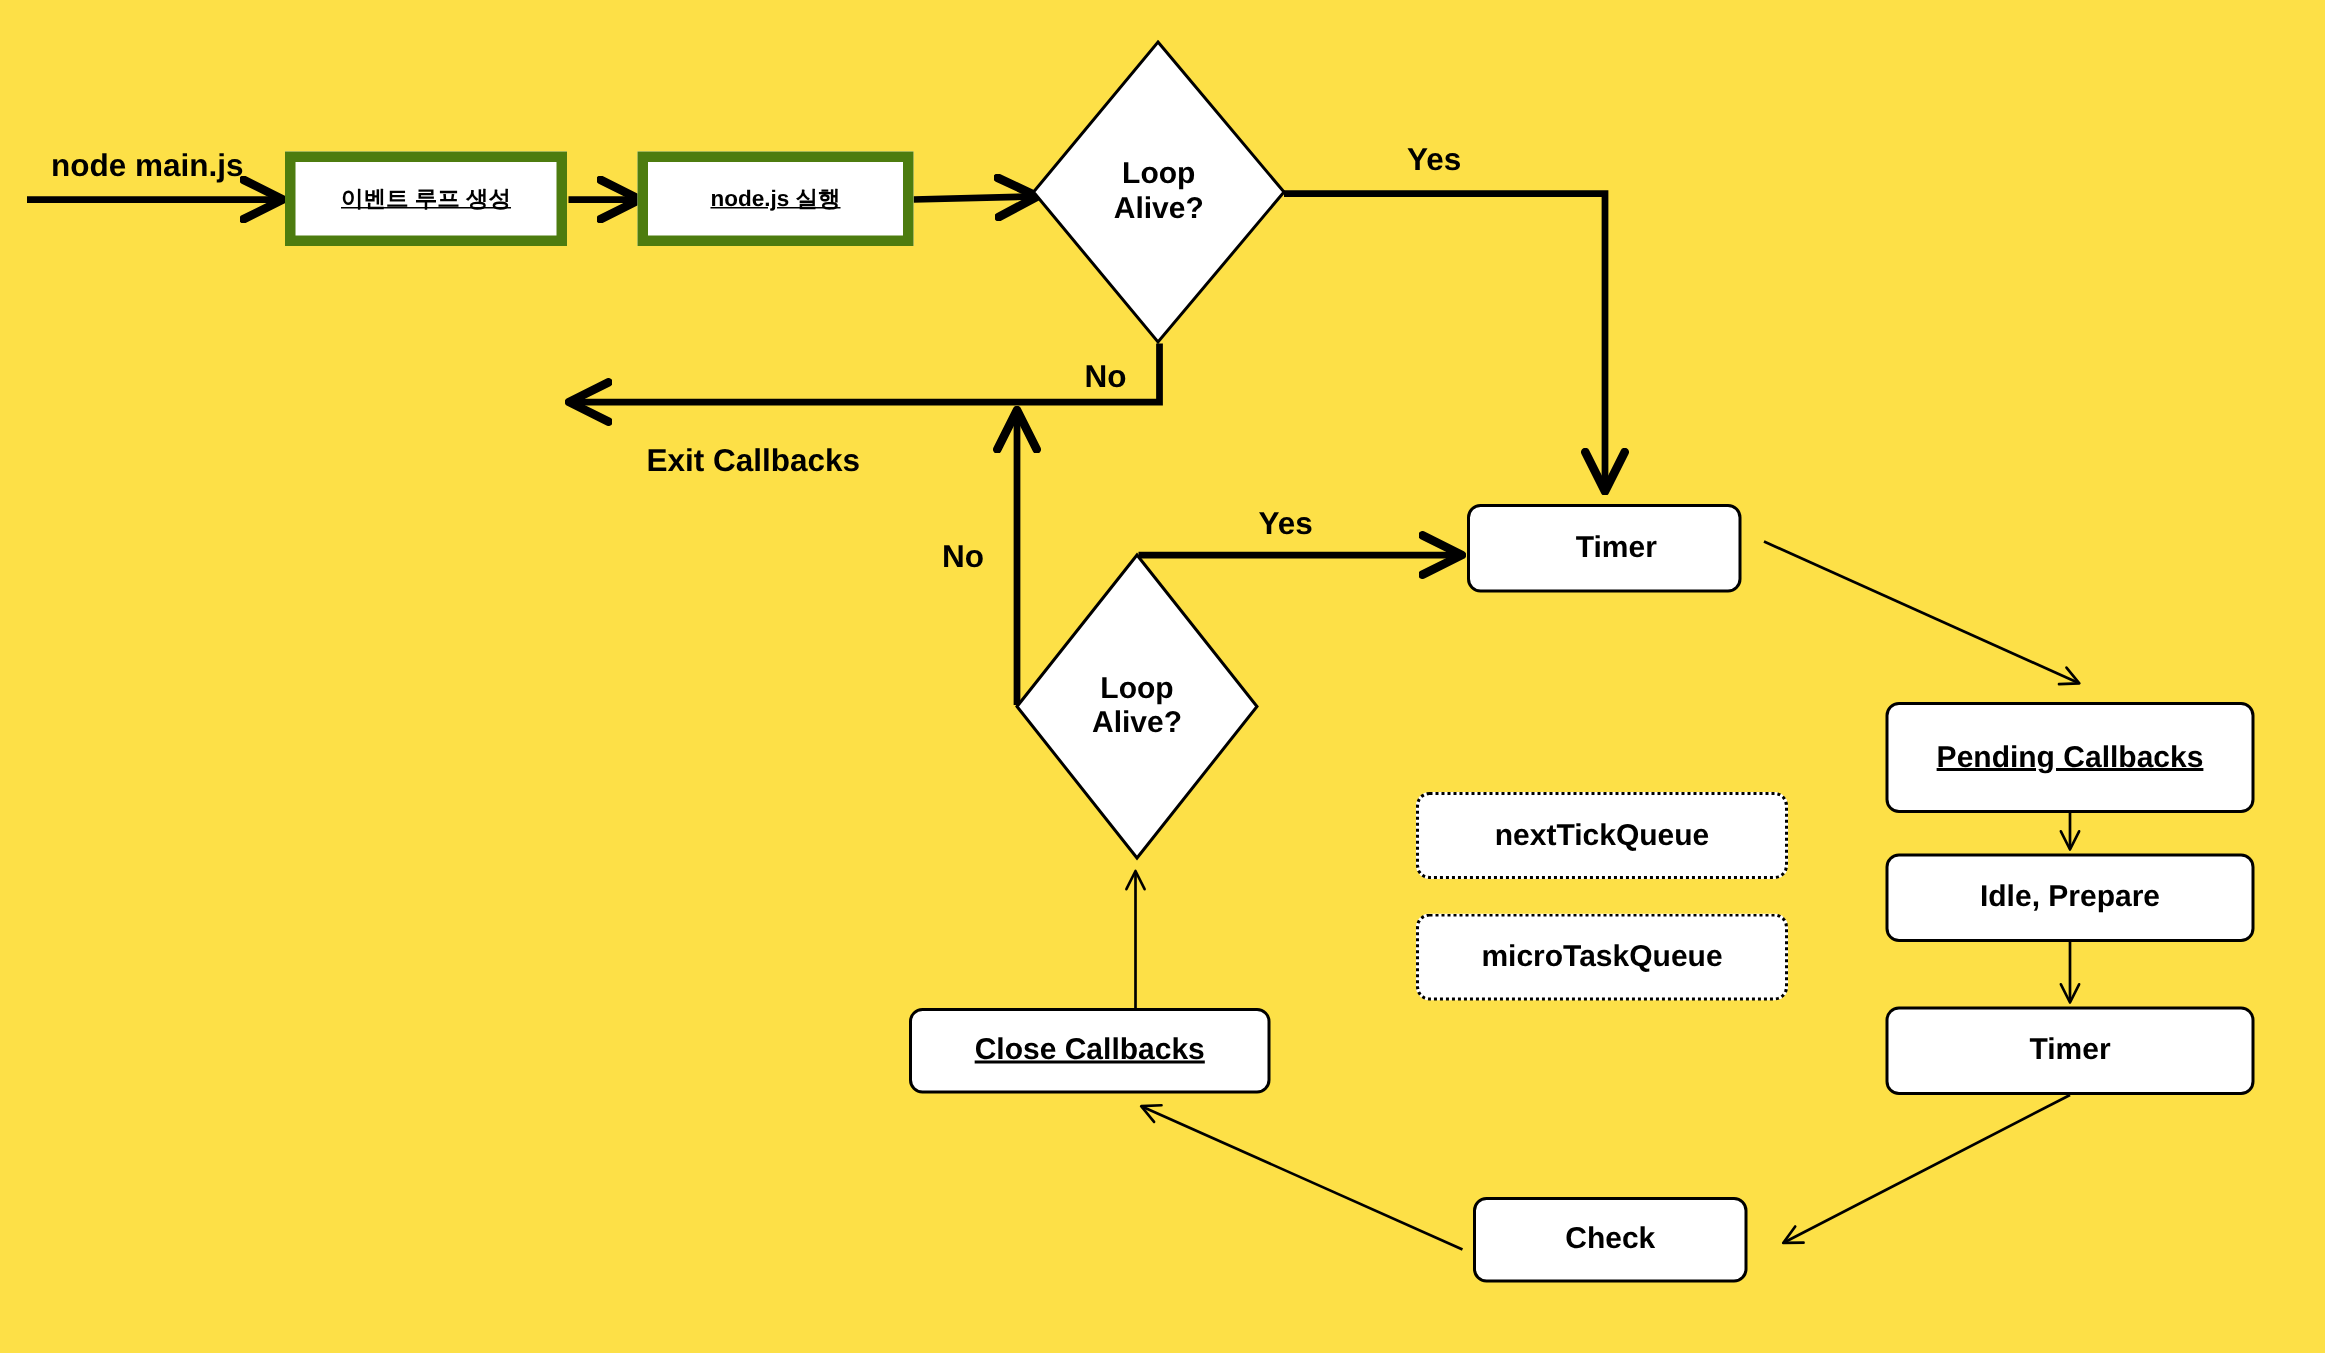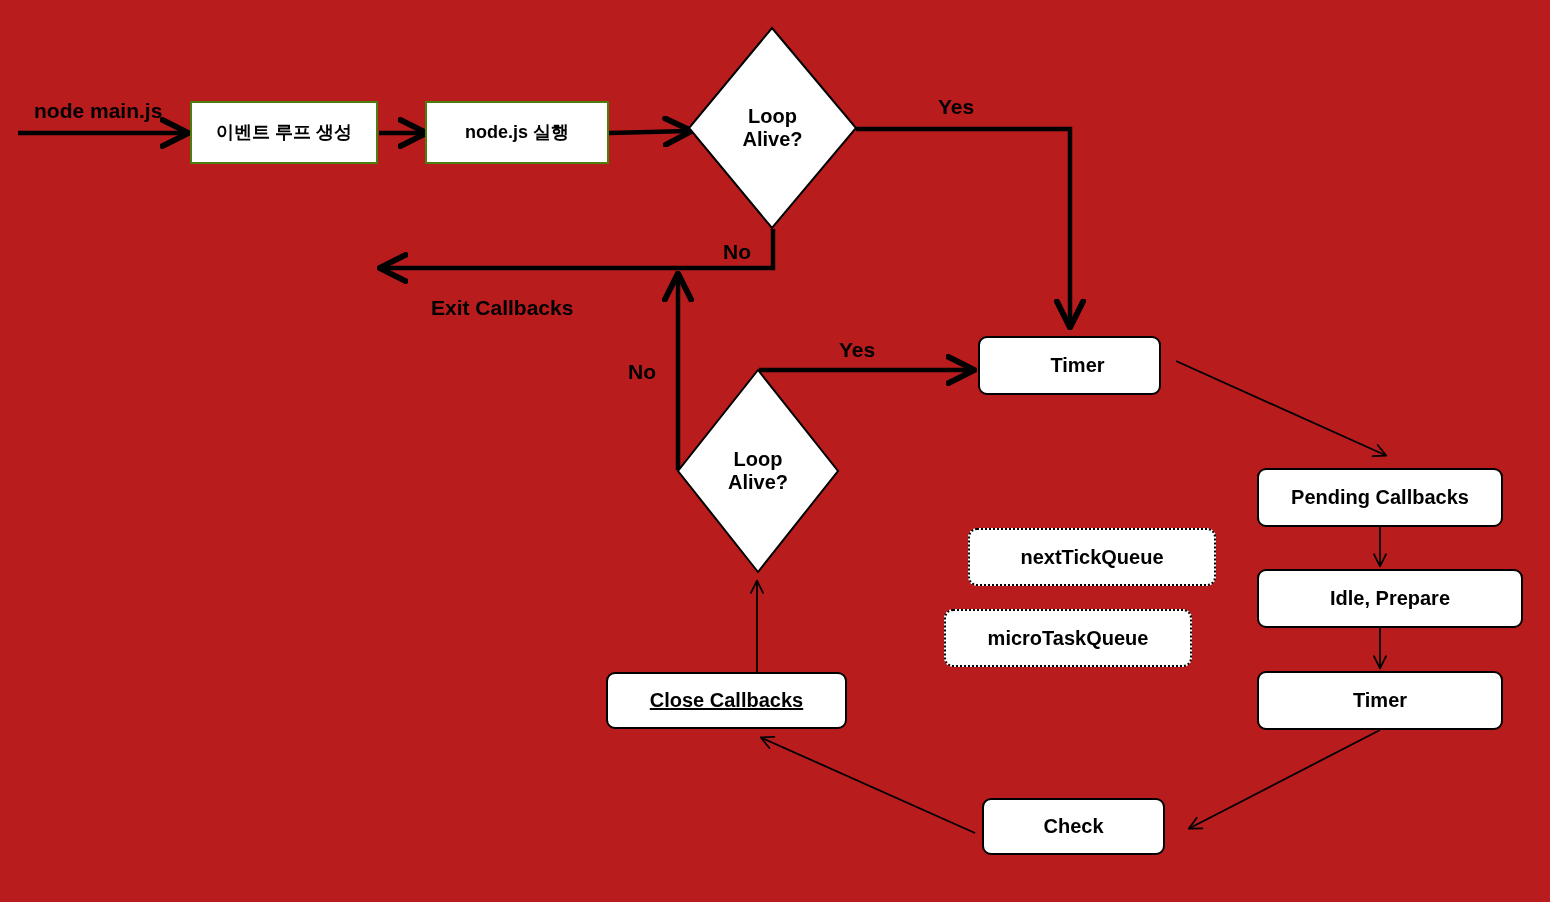--- a/index.html
+++ b/index.html
@@ -7,21 +7,21 @@
     padding: 0;
     background: #ffffff;
   }
   body {
     font-family: "Liberation Sans", "DejaVu Sans", sans-serif;
   }
   #canvas {
     position: relative;
     width: 1550px;
     height: 902px;
-    background: #b91c1c;
+    background: #fde047;
     overflow: hidden;
   }
   #wires {
     position: absolute;
     left: 0;
     top: 0;
     width: 1550px;
     height: 902px;
   }
   .node {
@@ -30,23 +30,24 @@
     display: flex;
     align-items: center;
     justify-content: center;
     color: #000000;
     font-weight: bold;
     text-align: center;
     line-height: 1.15;
     background: #ffffff;
   }
   .rect-sharp {
-    border: 2px solid #4d7c0f;
+    border: 7px solid #4d7c0f;
     border-radius: 0;
-    font-size: 18px;
+    font-size: 15px;
+    text-decoration: underline;
   }
   .rect-round {
     border: 2px solid #000000;
     border-radius: 9px;
     font-size: 20px;
   }
   .rect-dotted {
     border: 2.5px dotted #000000;
     border-radius: 9px;
     font-size: 20px;
@@ -150,27 +151,27 @@
     <div class="diamond-label">Loop
 Alive?</div>
   </div>
 
   <div class="node rect-sharp" style="left:190px; top:101px; width:188px; height:63px;">이벤트 루프 생성</div>
 
   <div class="node rect-sharp" style="left:425px; top:101px; width:184px; height:63px;">node.js 실행</div>
 
   <div class="node rect-round" style="left:978px; top:336px; width:183px; height:59px;padding-left:16px;">Timer</div>
 
-  <div class="node rect-round" style="left:1257px; top:468px; width:246px; height:59px;">Pending Callbacks</div>
+  <div class="node rect-round" style="left:1257px; top:468px; width:246px; height:74px;text-decoration:underline;">Pending Callbacks</div>
 
-  <div class="node rect-round" style="left:1257px; top:569px; width:266px; height:59px;">Idle, Prepare</div>
+  <div class="node rect-round" style="left:1257px; top:569px; width:246px; height:59px;">Idle, Prepare</div>
 
   <div class="node rect-round" style="left:1257px; top:671px; width:246px; height:59px;">Timer</div>
 
   <div class="node rect-round" style="left:982px; top:798px; width:183px; height:57px;">Check</div>
 
   <div class="node rect-round" style="left:606px; top:672px; width:241px; height:57px;text-decoration:underline;">Close Callbacks</div>
 
-  <div class="node rect-dotted" style="left:968px; top:528px; width:248px; height:58px;">nextTickQueue</div>
+  <div class="node rect-dotted" style="left:944px; top:528px; width:248px; height:58px;">nextTickQueue</div>
 
   <div class="node rect-dotted" style="left:944px; top:609px; width:248px; height:58px;">microTaskQueue</div>
 
 </div>
 
 </body></html>

